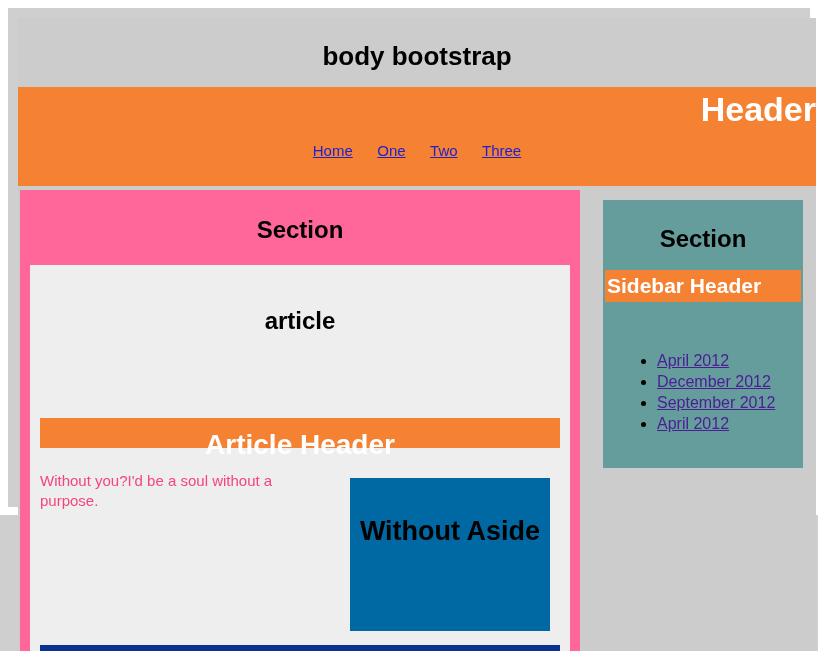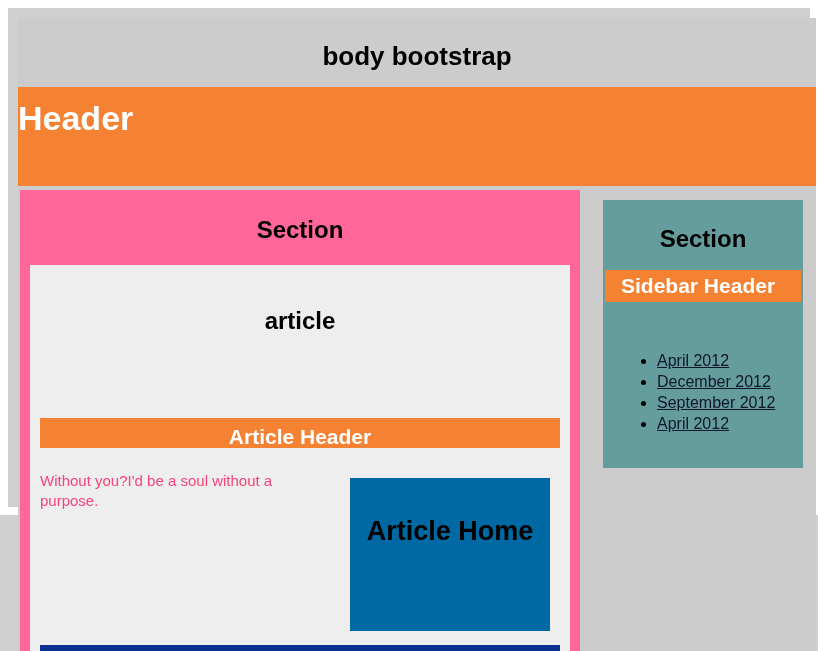--- a/index.html
+++ b/index.html
@@ -52,22 +52,22 @@
     position: absolute;
     left: 0px;
     top: 69px;
     width: 798px;
     height: 99px;
     background: #f58233;
     box-sizing: border-box;
   }
   .site-header-title {
     margin: 0;
-    padding-top: 12px;
-    text-align: left;
+    padding-top: 3px;
+    text-align: right;
     font-size: 34px;
     font-weight: bold;
     color: #ffffff;
   }
   .site-nav {
     margin: 0;
     padding: 0;
     text-align: center;
     margin-top: 13px;
   }
@@ -129,23 +129,23 @@
     position: absolute;
     left: 10px;
     top: 153px;
     width: 520px;
     height: 30px;
     background: #f58233;
     box-sizing: border-box;
     text-align: center;
   }
   .article-header-title {
-    margin: 4px;
+    margin: 12px;
     line-height: 30px;
-    font-size: 21px;
+    font-size: 28px;
     font-weight: bold;
     color: #ffffff;
   }
   .article-body {
     position: absolute;
     left: 10px;
     top: 206px;
     width: 290px;
   }
   .article-paragraph {
@@ -213,74 +213,80 @@
     left: 2px;
     top: 70px;
     width: 196px;
     height: 32px;
     background: #f58233;
     box-sizing: border-box;
   }
   .sidebar-header-title {
     margin: 0;
     line-height: 32px;
-    padding-left: 16px;
+    padding-left: 2px;
     font-size: 21px;
     font-weight: bold;
     color: #ffffff;
   }
   .sidebar-list {
     position: absolute;
     left: 26px;
     top: 150px;
     margin: 0;
     padding-left: 28px;
     list-style-type: disc;
   }
   .sidebar-list li {
     margin: 0;
     padding: 0;
     line-height: 21px;
   }
   .sidebar-list a {
-    color: #0f172a;
+    color: #4c1d95;
     text-decoration: underline;
     font-size: 16px;
   }
 </style>
 </head>
 <body>
 
 <div class="page-frame">
   <div class="body-container">
 
     <h1 class="body-title">body bootstrap</h1>
 
     <div class="site-header">
       <h1 class="site-header-title">Header</h1>
+      <nav class="site-nav">
+        <a href="#">Home</a>
+        <a href="#">One</a>
+        <a href="#">Two</a>
+        <a href="#">Three</a>
+      </nav>
     </div>
 
     <div class="main-row">
 
       <div class="content-section">
         <h2 class="content-section-title">Section</h2>
 
         <div class="article">
           <h2 class="article-title">article</h2>
 
           <div class="article-header">
             <h3 class="article-header-title">Article Header</h3>
           </div>
 
           <div class="article-body">
             <p class="article-paragraph">Without you?I'd be a soul without a purpose.</p>
           </div>
 
           <div class="article-aside">
-            <h3 class="article-aside-title">Article Home</h3>
+            <h3 class="article-aside-title">Without Aside</h3>
           </div>
 
           <div class="article-footer">
             <h3 class="article-footer-title">Article Footer</h3>
           </div>
         </div>
       </div>
 
       <aside class="sidebar">
         <h2 class="sidebar-section-title">Section</h2>

